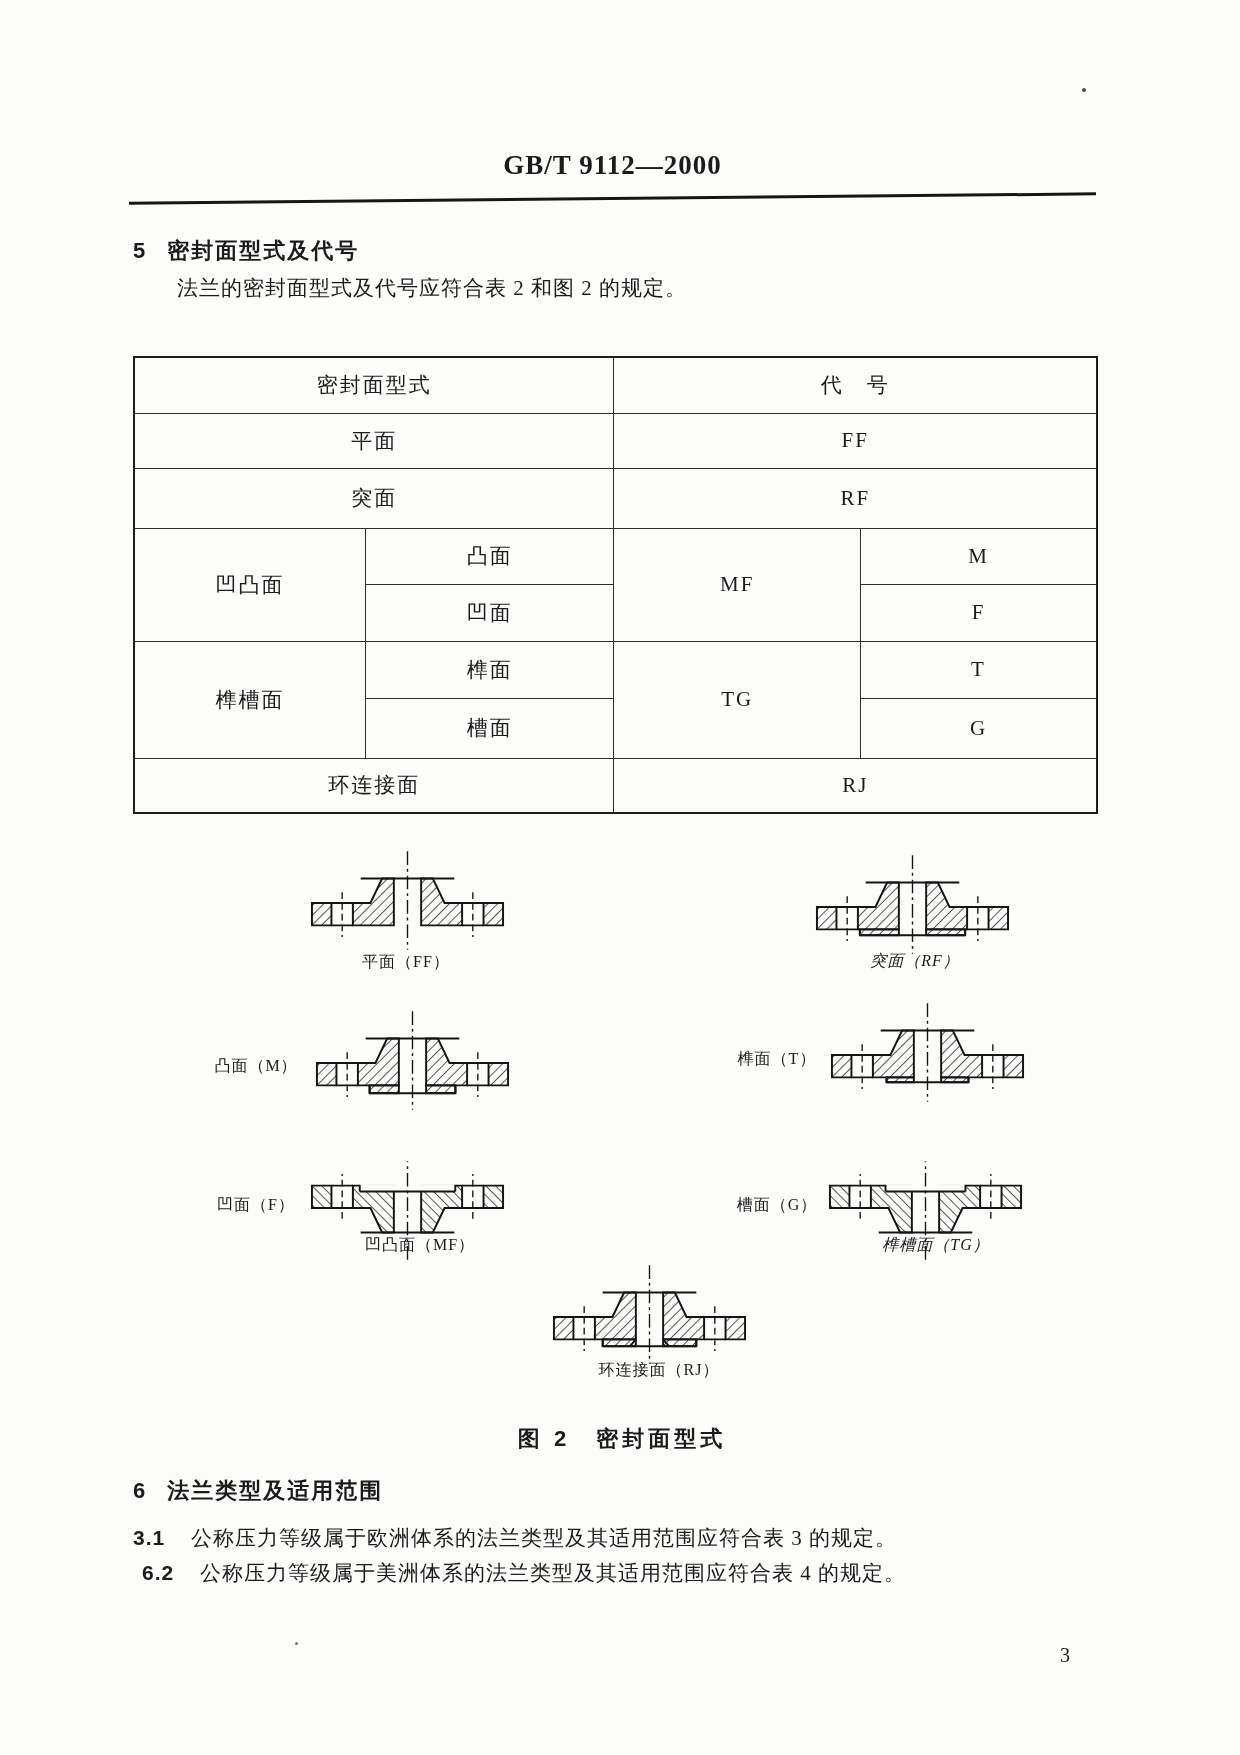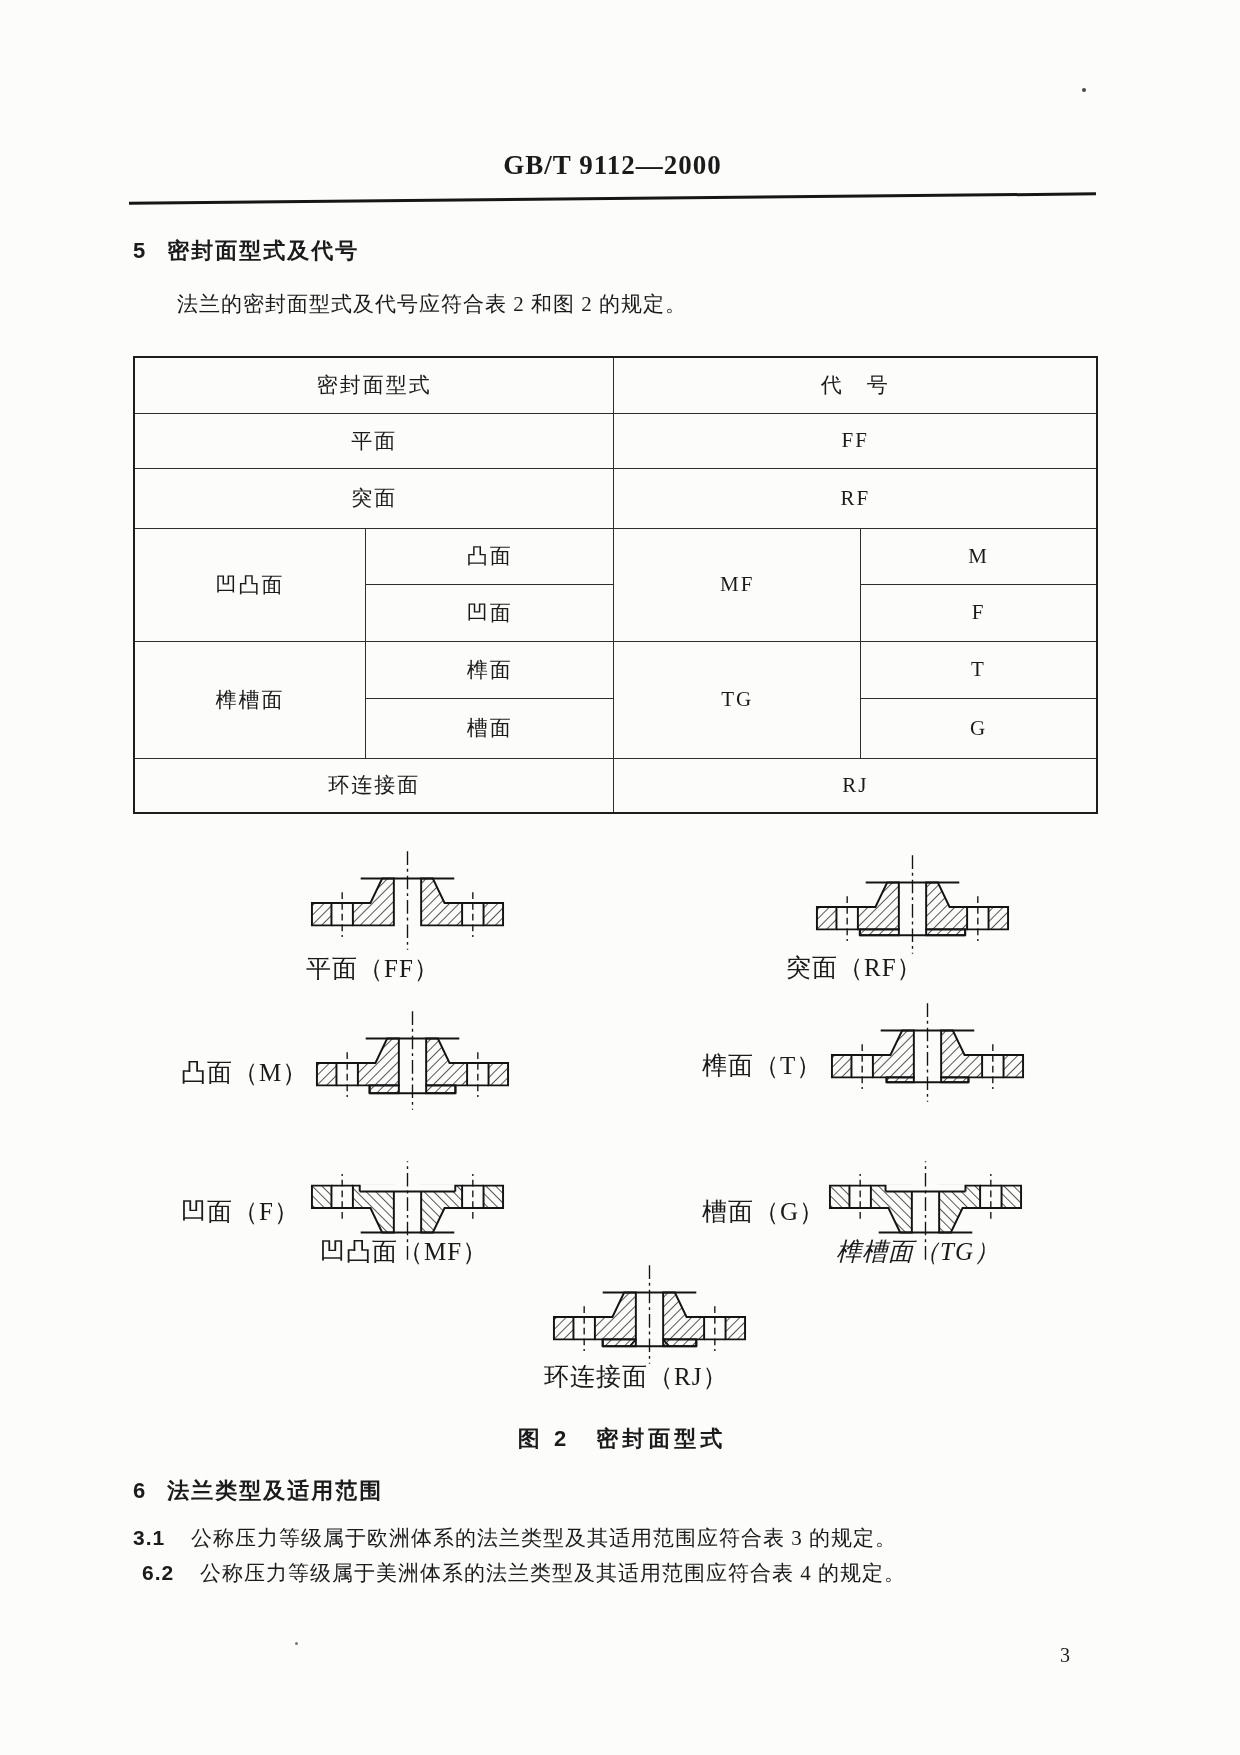--- a/index.html
+++ b/index.html
@@ -16,39 +16,39 @@
   .body-text{font-size:21px;letter-spacing:1px;}
   .clause-num{font-family:"Liberation Sans","DejaVu Sans",sans-serif;font-weight:bold;
               font-size:21px;width:58px;display:inline-block;letter-spacing:1px;}
   .tbl-caption{left:133px;top:322px;width:965px;text-align:center;}
   .tbl{left:133px;top:356px;width:965px;border-collapse:collapse;position:absolute;
        font-size:21px;}
   .tbl td{border:1px solid #2e2e2e;text-align:center;vertical-align:middle;
           letter-spacing:2px;padding:0;}
   .tbl{border:2px solid #1d1d1d;}
   .code-cell{font-size:21px;letter-spacing:1px;}
-  .fig-label{font-size:25px;letter-spacing:1px;text-align:left;}
+  .fig-label{font-size:16px;letter-spacing:1px;text-align:center;}
   .fig-caption{left:422px;top:1424px;width:400px;text-align:center;letter-spacing:4px;}
   .flange{position:absolute;width:195px;height:105px;}
   .page-num{left:1060px;top:1644px;font-size:20px;}
   .dot{border-radius:50%;background:#4a4a4a;}
 </style>
 </head>
 <body>
 
 <div class="page">
 
   <div class="abs doc-title">GB/T 9112—2000</div>
   <div class="abs head-rule"></div>
   <div class="abs dot" style="left:1082px;top:88px;width:4px;height:4px;"></div>
 
   <div class="abs heading" style="left:133px;top:236px;">
     <span class="h-num">5</span><span>密封面型式及代号</span>
   </div>
-  <div class="abs body-text" style="left:177px;top:290px;">法兰的密封面型式及代号应符合表 2 和图 2 的规定。</div>
+  <div class="abs body-text" style="left:177px;top:274px;">法兰的密封面型式及代号应符合表 2 和图 2 的规定。</div>
 
 
   <table class="tbl">
     <colgroup>
         <col style="width:232px">
         <col style="width:249px">
         <col style="width:247px">
         <col style="width:237px">
       </colgroup>
     <tbody>
@@ -236,21 +236,21 @@
           <path d="M148 78 V85" stroke="#141414" stroke-width="2" fill="none"></path>
           <path d="M80 85 L86 78" stroke="#141414" stroke-width="2" fill="none"></path>
           <path d="M120 85 L114 78" stroke="#141414" stroke-width="2" fill="none"></path>
     <path d="M52 30 H148" stroke="#141414" stroke-width="2" fill="none"></path>
     <path d="M33 44 V90 M167 44 V90" stroke="#141414" stroke-width="1.4" stroke-dasharray="7 4" fill="none"></path>
     <path d="M100 2 V103" stroke="#141414" stroke-width="1.4" stroke-dasharray="14 4 3 4" fill="none"></path>
         </g>
       </svg></div>
 
   <div class="abs fig-label" style="left:306px;top:952px;width:200px;">平面（FF）</div>
-  <div class="abs fig-label" style="left:786px;top:951px;width:200px;">突面（RF）</div>
+  <div class="abs fig-label" style="left:815px;top:951px;width:200px;font-style:italic;">突面（RF）</div>
   <div class="abs fig-label" style="left:181px;top:1056px;width:150px;">凸面（M）</div>
   <div class="abs fig-label" style="left:702px;top:1049px;width:150px;">榫面（T）</div>
   <div class="abs fig-label" style="left:181px;top:1195px;width:150px;">凹面（F）</div>
   <div class="abs fig-label" style="left:702px;top:1195px;width:150px;">槽面（G）</div>
   <div class="abs fig-label" style="left:320px;top:1235px;width:200px;">凹凸面（MF）</div>
   <div class="abs fig-label" style="left:836px;top:1235px;width:200px;font-style:italic;">榫槽面（TG）</div>
   <div class="abs fig-label" style="left:544px;top:1360px;width:230px;">环连接面（RJ）</div>
 
   <div class="abs heading fig-caption" style="font-size:22px;">图 2　密封面型式</div>
 

